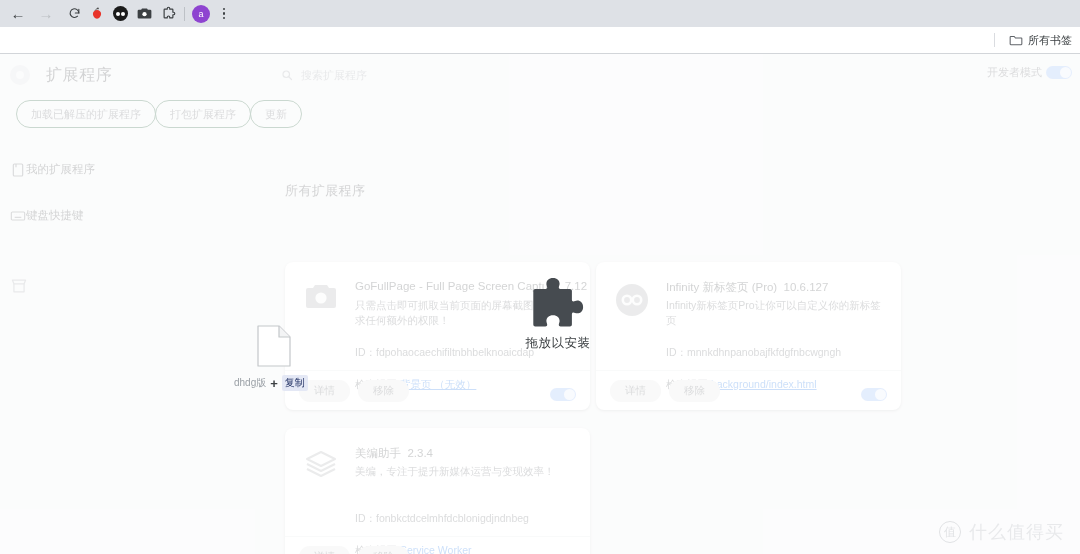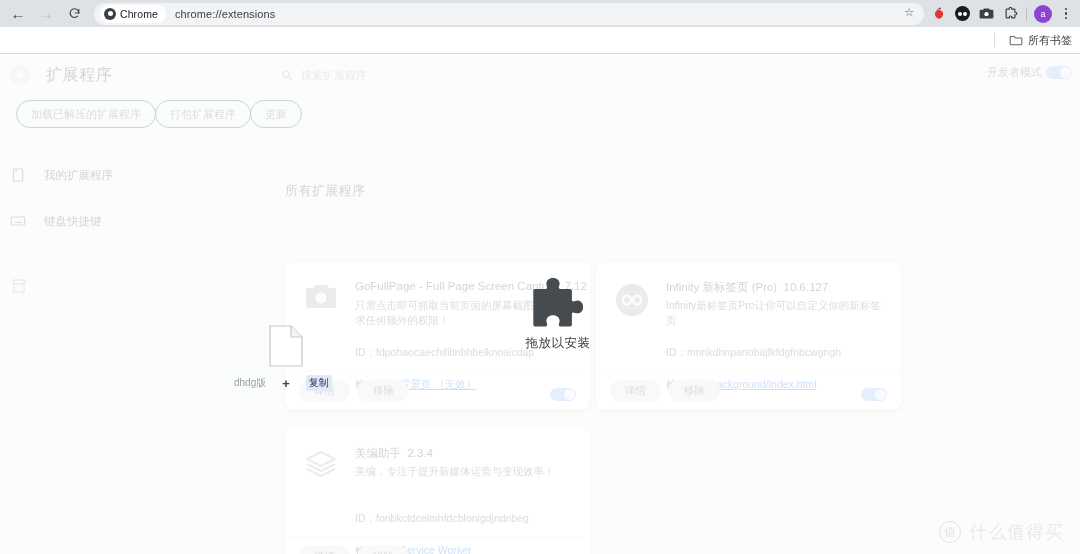--- a/index.html
+++ b/index.html
@@ -115,21 +115,21 @@
     position: absolute; top: 0; height: 28px; border: 1px solid #14532d; border-radius: 14px;
     display: flex; align-items: center; justify-content: center;
     padding: 0 14px; font-size: 11px; color: #5f6368; background: transparent;
   }
   .tb-pill.p1 { left: 16px; }
   .tb-pill.p2 { left: 155px; }
   .tb-pill.p3 { left: 250px; }
 
   
   .sidebar { position: absolute; left: 0; top: 92px; width: 260px; height: 400px; }
-  .side-item { position: absolute; left: 10px; display: flex; align-items: center; gap: 18px; height: 26px; }
+  .side-item { position: absolute; left: 10px; display: flex; align-items: flex-start; height: 26px; }
   .side-item.i1 { top: 16px; }
   .side-item.i2 { top: 62px; font-family: Liberation Mono, monospace; }
   .side-ico { width: 16px; height: 16px; color:#5f6368; }
   .side-label { font-size: 11.5px; color: #3c4043; }
   .side-store {
     position: absolute; left: 10px; top: 130px; width: 240px;
     display: flex; gap: 14px; align-items: flex-start;
   }
   .store-ico { width: 18px; height: 16px; margin-top: 2px; }
   .store-text { font-size: 11.5px; color: #5f6368; line-height: 16px; width: 200px; }
@@ -166,21 +166,21 @@
     position: absolute; left: 498px; top: 277px; width: 120px; height: 86px;
     display: flex; flex-direction: column; align-items: center; gap: 6px;
     pointer-events: none;
   }
   .drop-puzzle { width: 54px; height: 52px; }
   .drop-label { font-size: 12.5px; color: #3c4043; letter-spacing: .5px; }
 
   
   .drag-ghost { position: absolute; left: 240px; top: 325px; pointer-events: none; }
   .ghost-file { width: 34px; height: 42px; display:block; margin: 0 auto; }
-  .ghost-row { display: flex; align-items: center; gap: 16px; margin-top: 8px; margin-left: -6px; }
+  .ghost-row { display: flex; align-items: center; gap: 4px; margin-top: 8px; margin-left: -6px; }
   .ghost-name { font-size: 10px; color: #9aa0a6; }
   .ghost-plus { font-size: 13px; color: #3c4043; font-weight: bold; line-height: 1; }
   .ghost-copy { font-size: 10px; color: #1a2a5e; background: #e4e8f5; padding: 1px 3px; border-radius: 2px; }
 
   
   .watermark {
     position: absolute; right: 16px; bottom: 10px;
     display: flex; align-items: center; gap: 8px; opacity: .28;
   }
   .wm-badge {
@@ -198,28 +198,20 @@
   <div class="browser-toolbar">
     <div class="nav-btn nav-back">←</div>
     <div class="nav-btn disabled">→</div>
     <div class="nav-btn">
       <svg width="13" height="13" viewBox="0 0 24 24" fill="none" stroke="#3c4043" stroke-width="2" stroke-linecap="round">
         <path d="M20 11a8 8 0 1 0-2.3 6"></path>
           <polyline points="20 4 20 11 13.5 11"></polyline>
       </svg>
     </div>
 
-    <div class="omnibox">
-      <div class="chrome-chip">
-        <span class="chrome-logo"></span>
-        <span class="chrome-chip-label">Chrome</span>
-      </div>
-      <span class="omnibox-url">chrome://extensions</span>
-      <span class="star-icon">☆</span>
-    </div>
 
     <div class="tb-actions">
       <span class="ext-icon">
         <svg class="ico-tomato" viewBox="0 0 24 24">
           <path d="M12 5c4 0 7 3 7 6.5S16 20 12 20s-7-5-7-8.5S8 5 12 5z" fill="#e8342a"></path>
           <path d="M9 5.5c1-1.6 2.6-2.6 4-3" stroke="#4a4a4a" stroke-width="1.6" fill="none" stroke-linecap="round"></path>
           <circle cx="13.6" cy="2.4" r="1.5" fill="#4a4a4a"></circle>
         </svg>
       </span>
       <span class="ext-icon">

